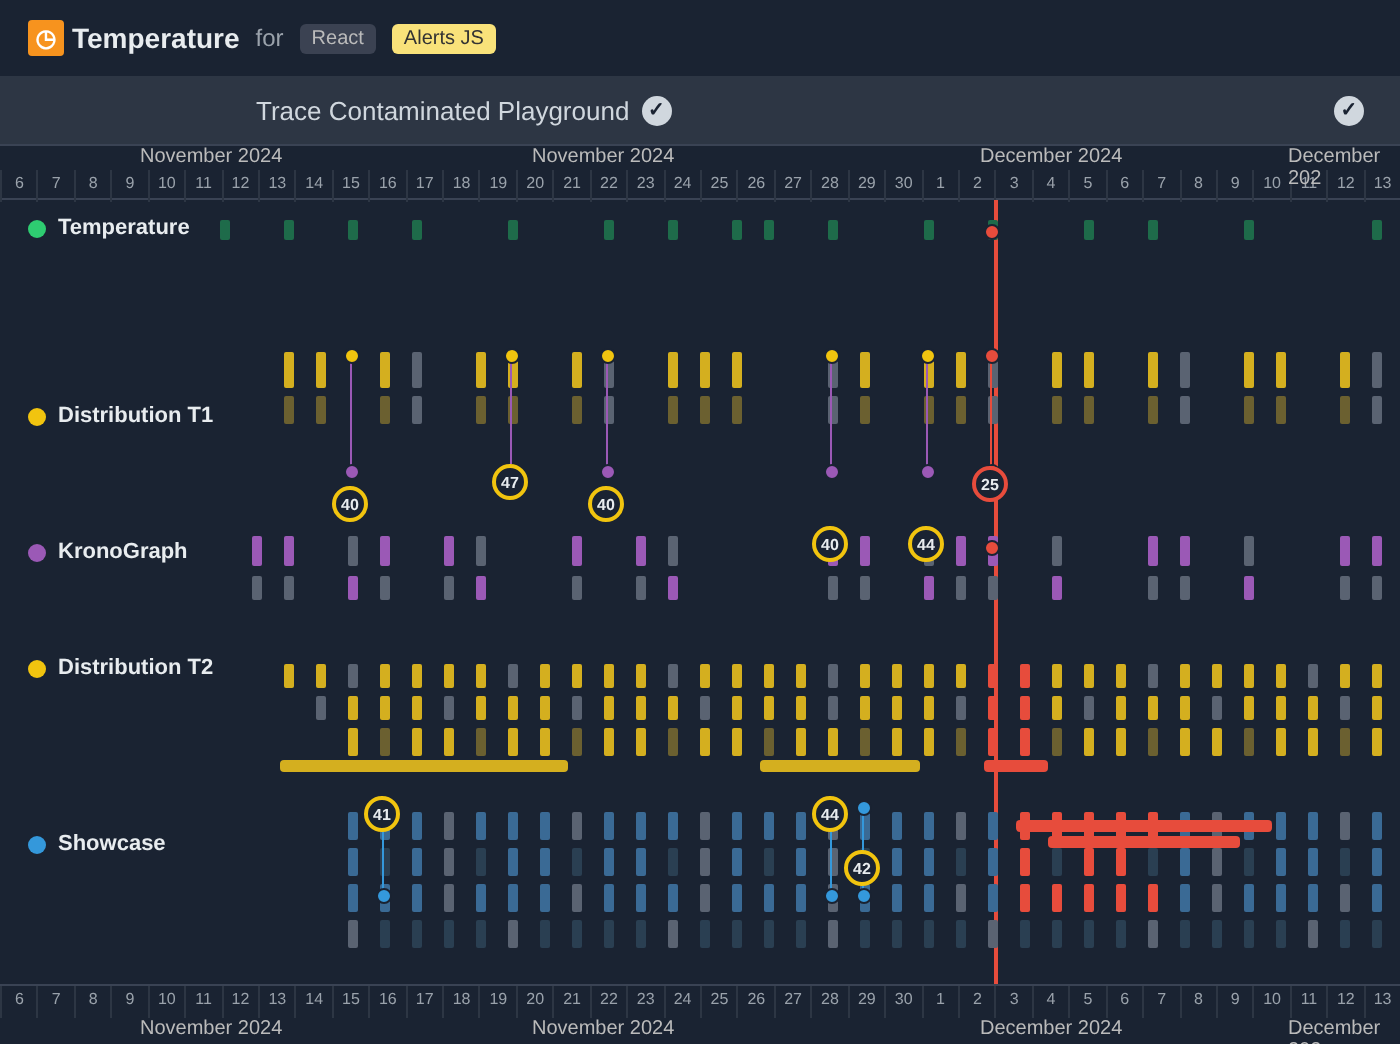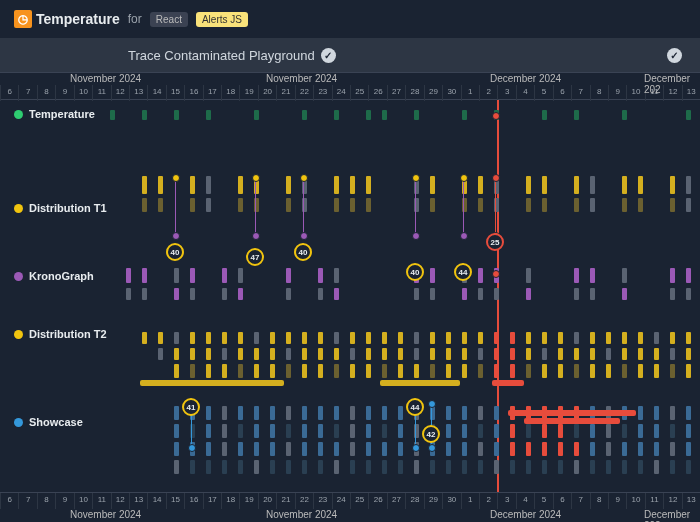--- a/index.html
+++ b/index.html
@@ -534,21 +534,21 @@
         <div class="node node-blue" style="left: 96px; top: 48px;"></div>
         <div class="node node-blue" style="left: 320px; top: 4px;"></div>
         <div class="link-line" style="left: 323px; top: 10px; height: 40px; background: rgb(52, 152, 219);"></div>
         <div class="node node-blue" style="left: 320px; top: 48px;"></div>
         <div class="node node-blue" style="left: 336px; top: 4px;"></div>
         <div class="link-line" style="left: 339px; top: 10px; height: 40px; background: rgb(52, 152, 219);"></div>
         <div class="node node-blue" style="left: 336px; top: 48px;"></div>
       </div>
   </div>
 <div class="badge " style="left: 166px; top: 143px;">40</div>
-    <div class="badge " style="left: 246px; top: 148px;">47</div>
+    <div class="badge " style="left: 246px; top: 132px;">47</div>
     <div class="badge " style="left: 294px; top: 143px;">40</div>
     <div class="badge " style="left: 406px; top: 163px;">40</div>
     <div class="badge " style="left: 454px; top: 163px;">44</div>
     <div class="badge badge-red" style="left: 486px; top: 133px;">25</div>
     <div class="badge " style="left: 182px; top: 298px;">41</div>
     <div class="badge " style="left: 406px; top: 298px;">44</div>
     <div class="badge " style="left: 422px; top: 325px;">42</div>
   </div>
 
 <div class="axis axis-bottom">

